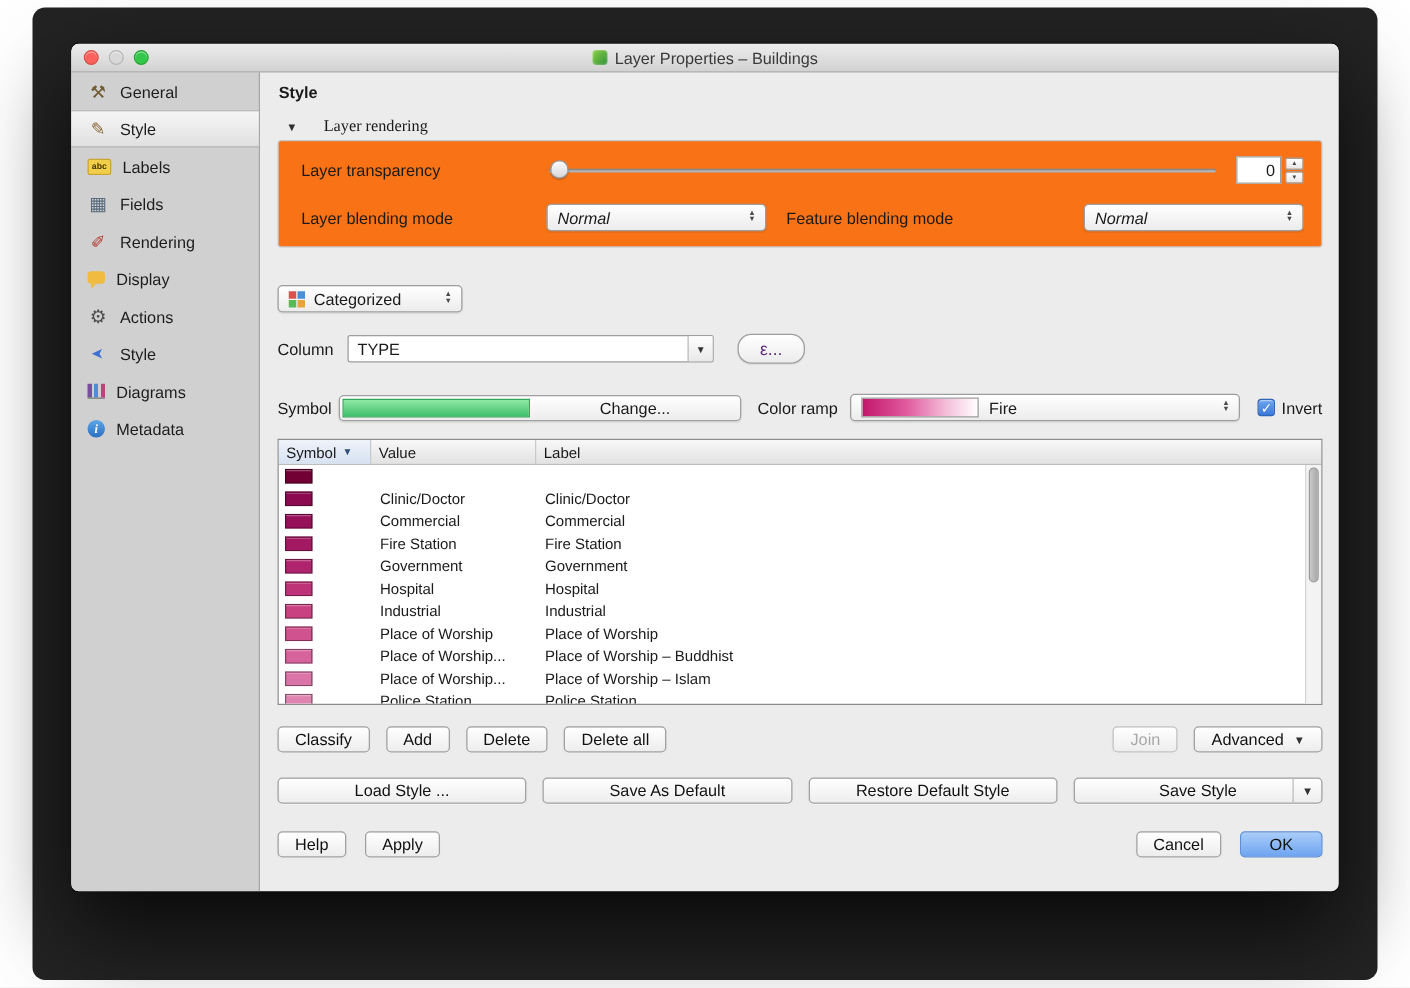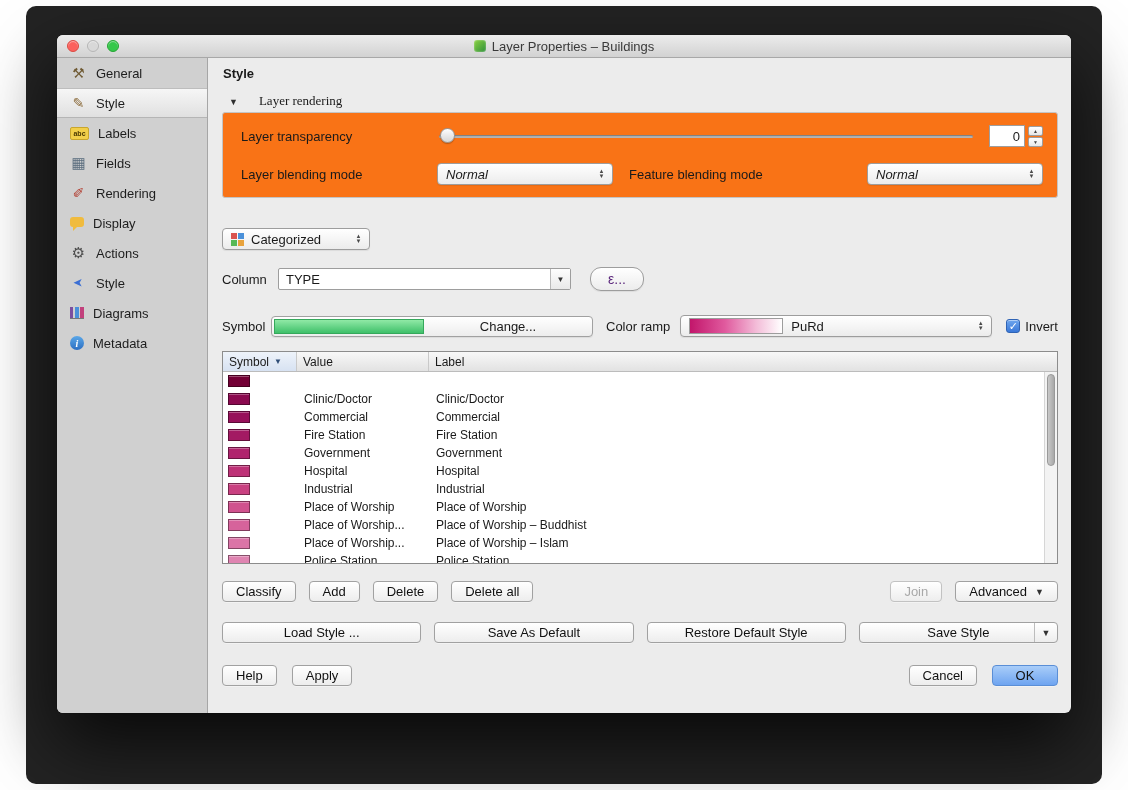--- a/index.html
+++ b/index.html
@@ -279,21 +279,21 @@
 
       <div class="symbol-row">
         <span class="sym-label">Symbol</span>
         <div class="change-btn">
           <span class="sym-swatch"></span>
           <span class="change-label">Change...</span>
         </div>
         <span class="ramp-label">Color ramp</span>
         <div class="popup ramp-popup">
           <span class="ramp-preview"></span>
-          <span>PuRd</span>
+          <span>Fire</span>
           <span class="pstep">
               <span>▲</span>
               <span>▼</span>
             </span>
         </div>
         <div class="invert-wrap">
           <span class="checkbox"></span>
           <span>Invert</span>
         </div>
       </div>

